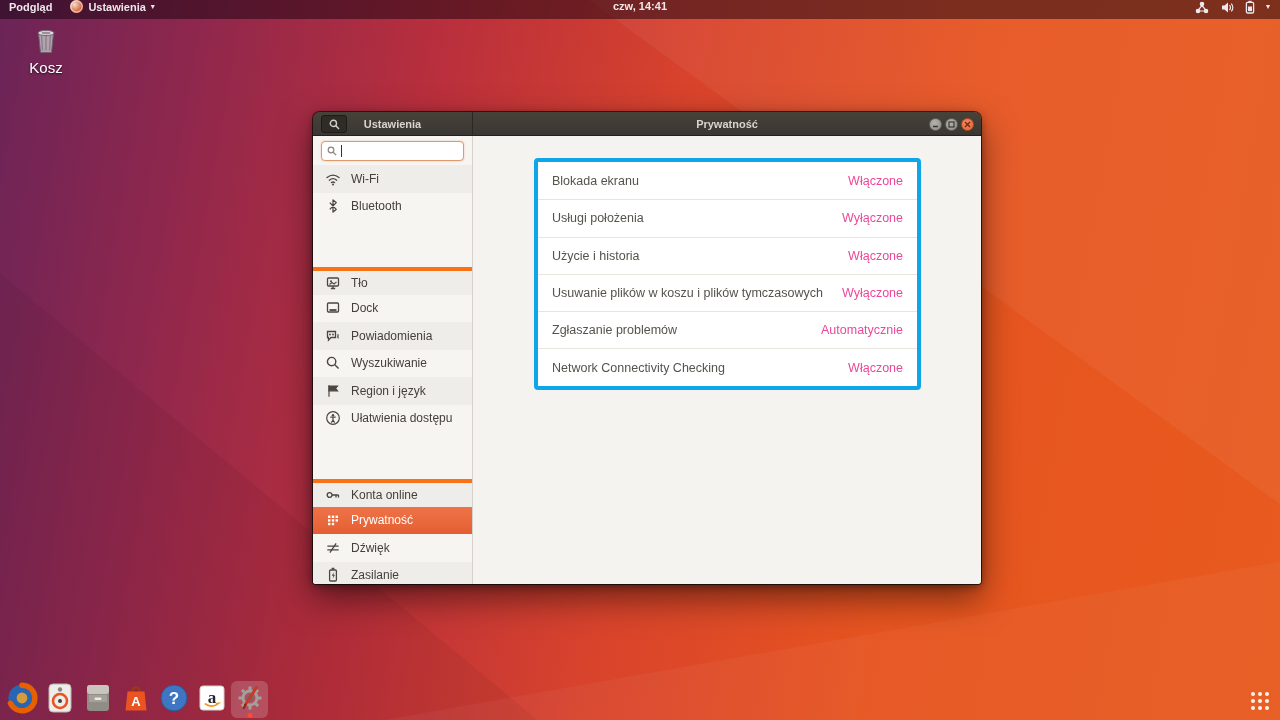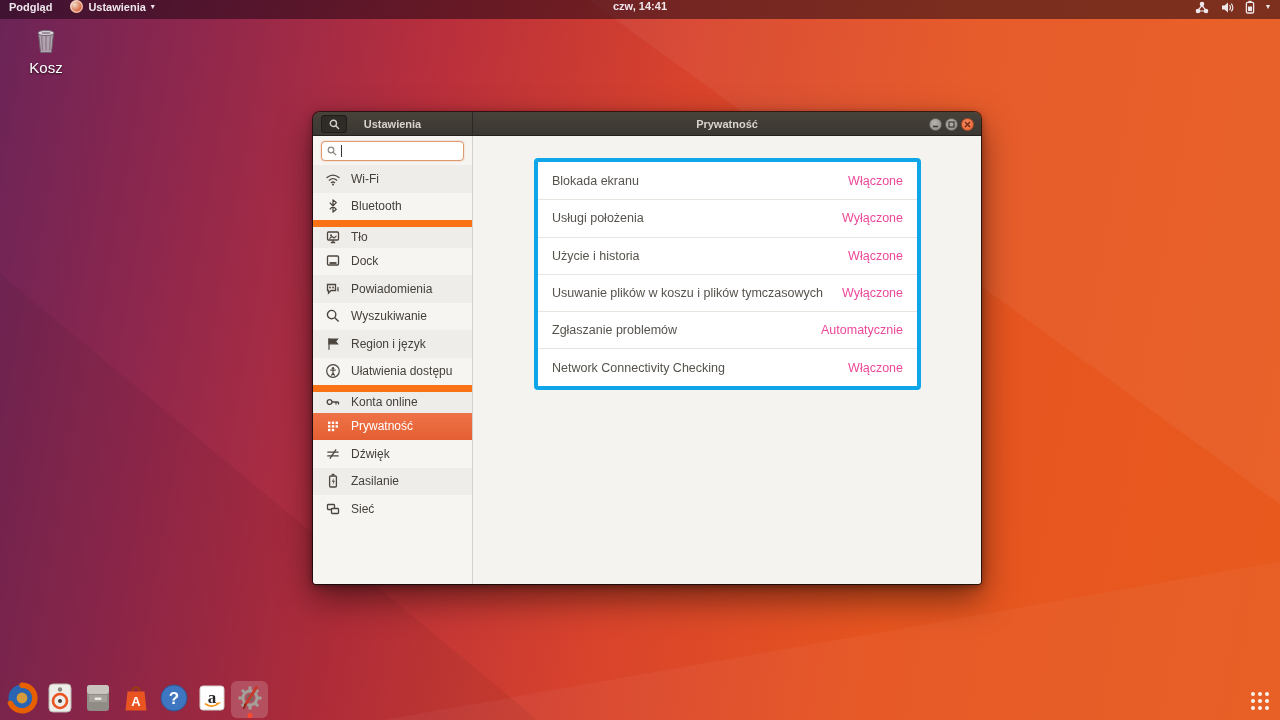--- a/index.html
+++ b/index.html
@@ -63,21 +63,21 @@
   .sidebar { position:absolute; top:24px; left:0; width:160px; bottom:0;
     background:#f6f5f2; border-right:1px solid #d5d1cb; }
   .search-row { height:29px; padding:5px 8px 4px; }
   .search-entry { height:20px; background:#fff; border:1px solid #de9a6f; border-radius:4px;
     box-shadow:0 0 2px rgba(233,84,32,.35); display:flex; align-items:center; padding:0 5px; gap:4px; }
   .search-entry .cursorbar { width:1px; height:12px; background:#333; }
   .side-list { list-style:none; }
   .side-item { height:27.5px; display:flex; align-items:center; gap:10px; padding:0 10px 0 12px;
     font-size:12px; color:#45403a; }
   .side-item.shaded { background:#efedea; }
-  .side-item.sep { border-top:7px solid #f97316; }
+  .side-item.sep { border-top:4px solid #f97316;margin-top:47px; }
   .side-item .icon { width:16px; height:16px; flex:none; color:#4c463f; }
   .side-item .icon svg { display:block; }
   .side-item.selected { background:linear-gradient(#ee7347,#e45f33); color:#fff; }
   .side-item.selected .icon { color:#fff; }
   .side-item .chevron { display:none; margin-left:auto; color:#8b8680; font-size:15px;
     font-weight:bold; line-height:1; }
 
   
   .panel { position:absolute; top:24px; left:160px; right:0; bottom:0; background:#f4f3f0; }
   .group { position:absolute; left:61px; top:22px; width:387px; background:#fff;

